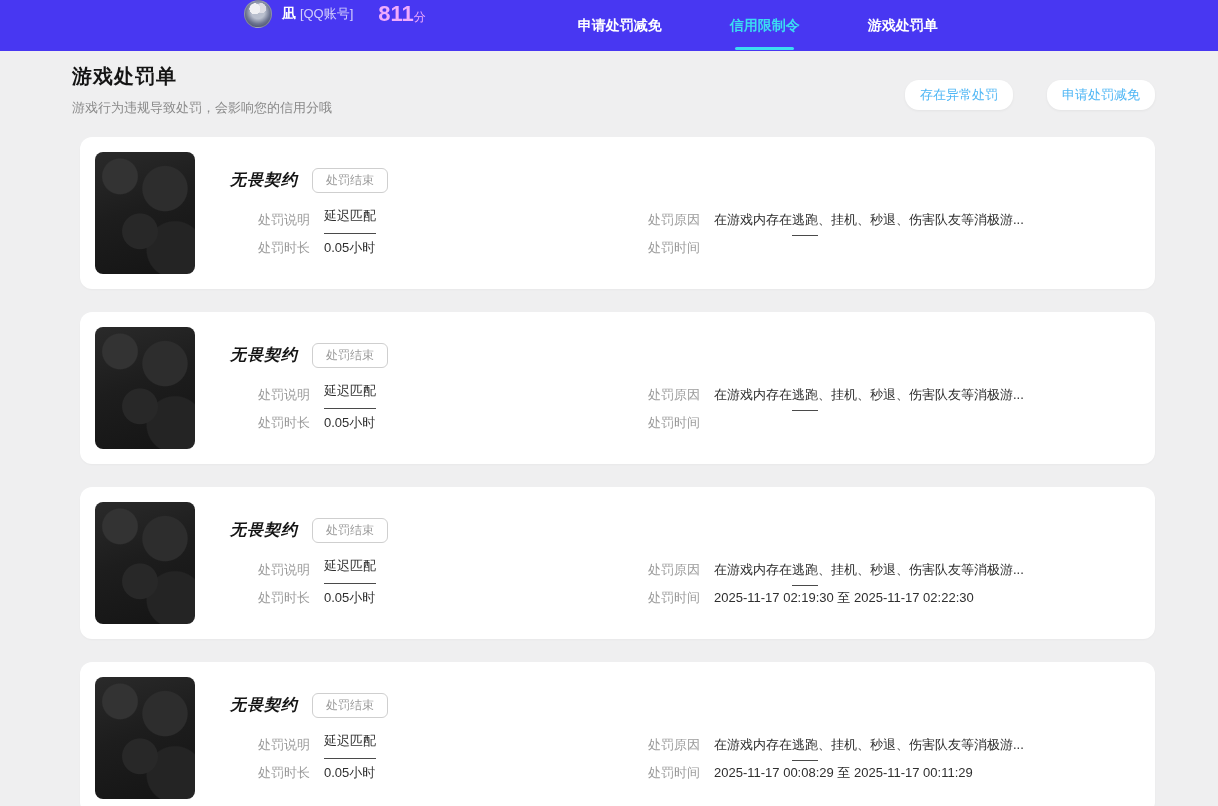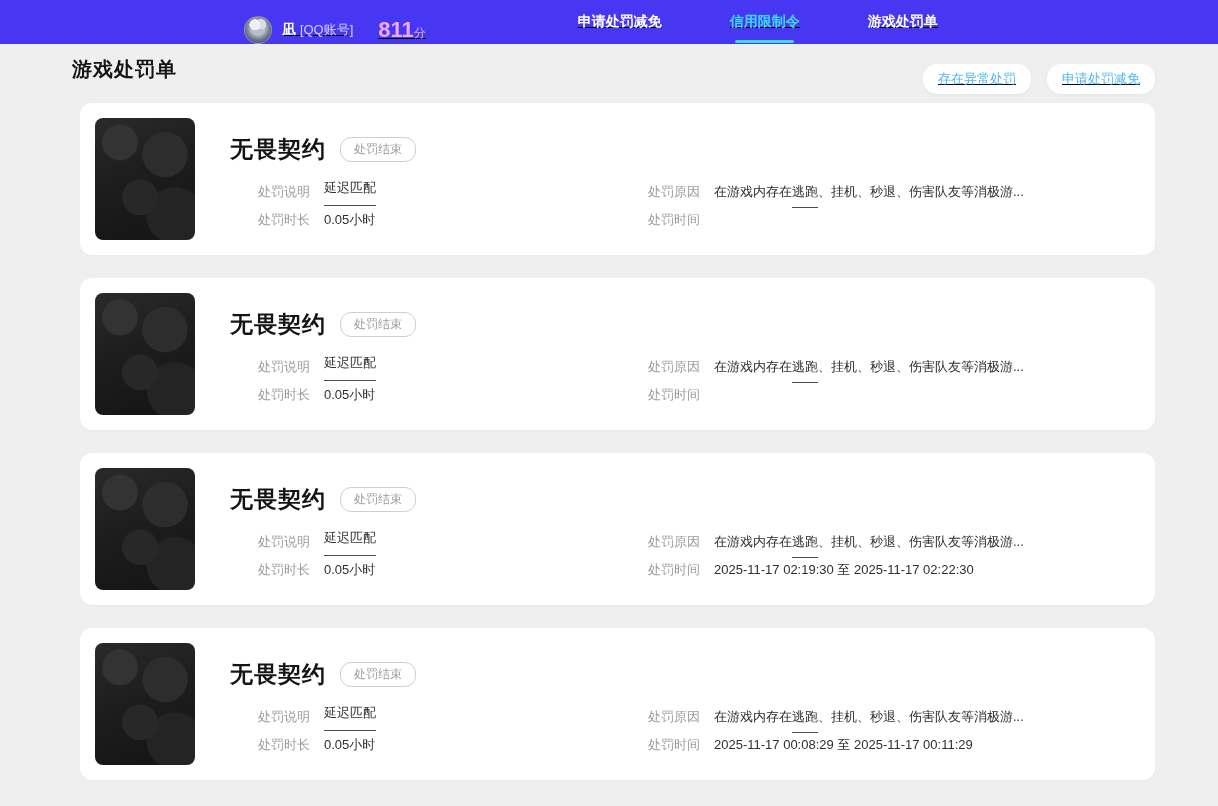--- a/index.html
+++ b/index.html
@@ -1,22 +1,22 @@
 <!DOCTYPE html>
 <html><head>
 <meta charset="utf-8">
 <style>
   * { margin:0; padding:0; box-sizing:border-box; }
   html,body { width:1218px; height:806px; overflow:hidden; }
   body { font-family:"Liberation Sans","DejaVu Sans",sans-serif; background:#efeff0; }
 
   
   .topbar {
-    height:44px; background:#4837f2; display:flex; align-items:flex-end;
-    padding-left:244px; position:relative;text-decoration:underline;
+    height:51px; background:#4837f2; display:flex; align-items:flex-start;
+    padding-left:244px; position:relative;
   }
   .user-block { display:flex; align-items:center; }
   .avatar {
     width:28px; height:28px; border-radius:50%;
     background:
       radial-gradient(circle at 38% 30%, #f0f0f4 0 22%, transparent 23%),
       radial-gradient(circle at 62% 28%, #dcdce4 0 20%, transparent 21%),
       radial-gradient(circle at 50% 42%, #b9bfce 0 34%, #6d7590 60%, #2e3450 100%);
     border:1px solid rgba(255,255,255,.25);
   }
@@ -34,21 +34,21 @@
   .tab.active { color:#3bdcf2; }
   .tab.active::after {
     content:""; position:absolute; left:8%; right:8%; bottom:1px; height:3px;
     background:#3bdcf2; border-radius:2px;
   }
 
   
   .page-head { position:relative; padding:12px 63px 0 72px; }
   .page-title { font-size:20px; font-weight:bold; color:#141414; letter-spacing:1px; }
   .page-sub { margin-top:9px; font-size:13px; color:#8a8a8a; }
-  .head-actions { position:absolute; right:63px; top:20px; display:flex; gap:16px;text-decoration:underline; }
+  .head-actions { position:absolute; right:63px; top:29px; display:flex; gap:34px; }
   .pill-btn {
     background:#ffffff; color:#4eb6f5; font-size:13px; border:none; cursor:pointer;
     border-radius:14px; padding:6px 15px; box-shadow:0 1px 3px rgba(0,0,0,.05);
   }
 
   
   .card-list { margin:20px 63px 0 80px; }
   .card {
     background:#ffffff; border-radius:12px; height:152px; margin-bottom:23px;
     display:flex; padding:15px; box-shadow:0 1px 2px rgba(0,0,0,.03);
@@ -57,24 +57,24 @@
     width:100px; height:122px; border-radius:8px; flex:none;
     background:
       radial-gradient(circle at 25% 20%, #333 0 14%, transparent 15%),
       radial-gradient(circle at 70% 30%, #2d2d2d 0 20%, transparent 21%),
       radial-gradient(circle at 45% 65%, #282828 0 18%, transparent 19%),
       radial-gradient(circle at 80% 80%, #242424 0 22%, transparent 23%),
       linear-gradient(160deg, #2a2a2a 0%, #1d1d1d 45%, #141414 100%);
   }
   .card-body { flex:1; margin-left:35px; padding-top:16px; }
   .title-row { display:flex; align-items:center; }
-  .game-title { font-size:23px; font-weight:bold; color:#141414; letter-spacing:1px; }
+  .game-title { font-size:16px; font-weight:bold; color:#141414; letter-spacing:1px;font-style:italic; }
   .status-badge {
     margin-left:14px; font-size:12px; color:#9a9a9a;
-    border:1px solid #cfcfcf; border-radius:11px; padding:3px 13px;
+    border:1px solid #cfcfcf; border-radius:6px; padding:3px 13px;
   }
   .detail-grid {
     margin-top:13px; display:grid; grid-template-columns:390px auto;
     grid-auto-rows:28px; align-items:center;margin-left:28px;
   }
   .field { display:flex; align-items:center; font-size:13px; }
   .field .lab { color:#9a9a9a; flex:none; margin-right:14px; }
   .field .val { color:#2e2e2e; }
   .u { border-bottom:1px solid #4a4a4a; padding-bottom:8px; }
 </style>
@@ -94,20 +94,21 @@
   </div>
   <nav class="nav">
     <div class="tab">申请处罚减免</div>
     <div class="tab active">信用限制令</div>
     <div class="tab">游戏处罚单</div>
   </nav>
 </header>
 
 <section class="page-head">
   <h1 class="page-title">游戏处罚单</h1>
+  <p class="page-sub">游戏行为违规导致处罚，会影响您的信用分哦</p>
   <div class="head-actions">
     <button class="pill-btn">存在异常处罚</button>
     <button class="pill-btn">申请处罚减免</button>
   </div>
 </section>
 
 <section class="card-list">
   <article class="card">
     <div class="game-img"></div>
     <div class="card-body">

